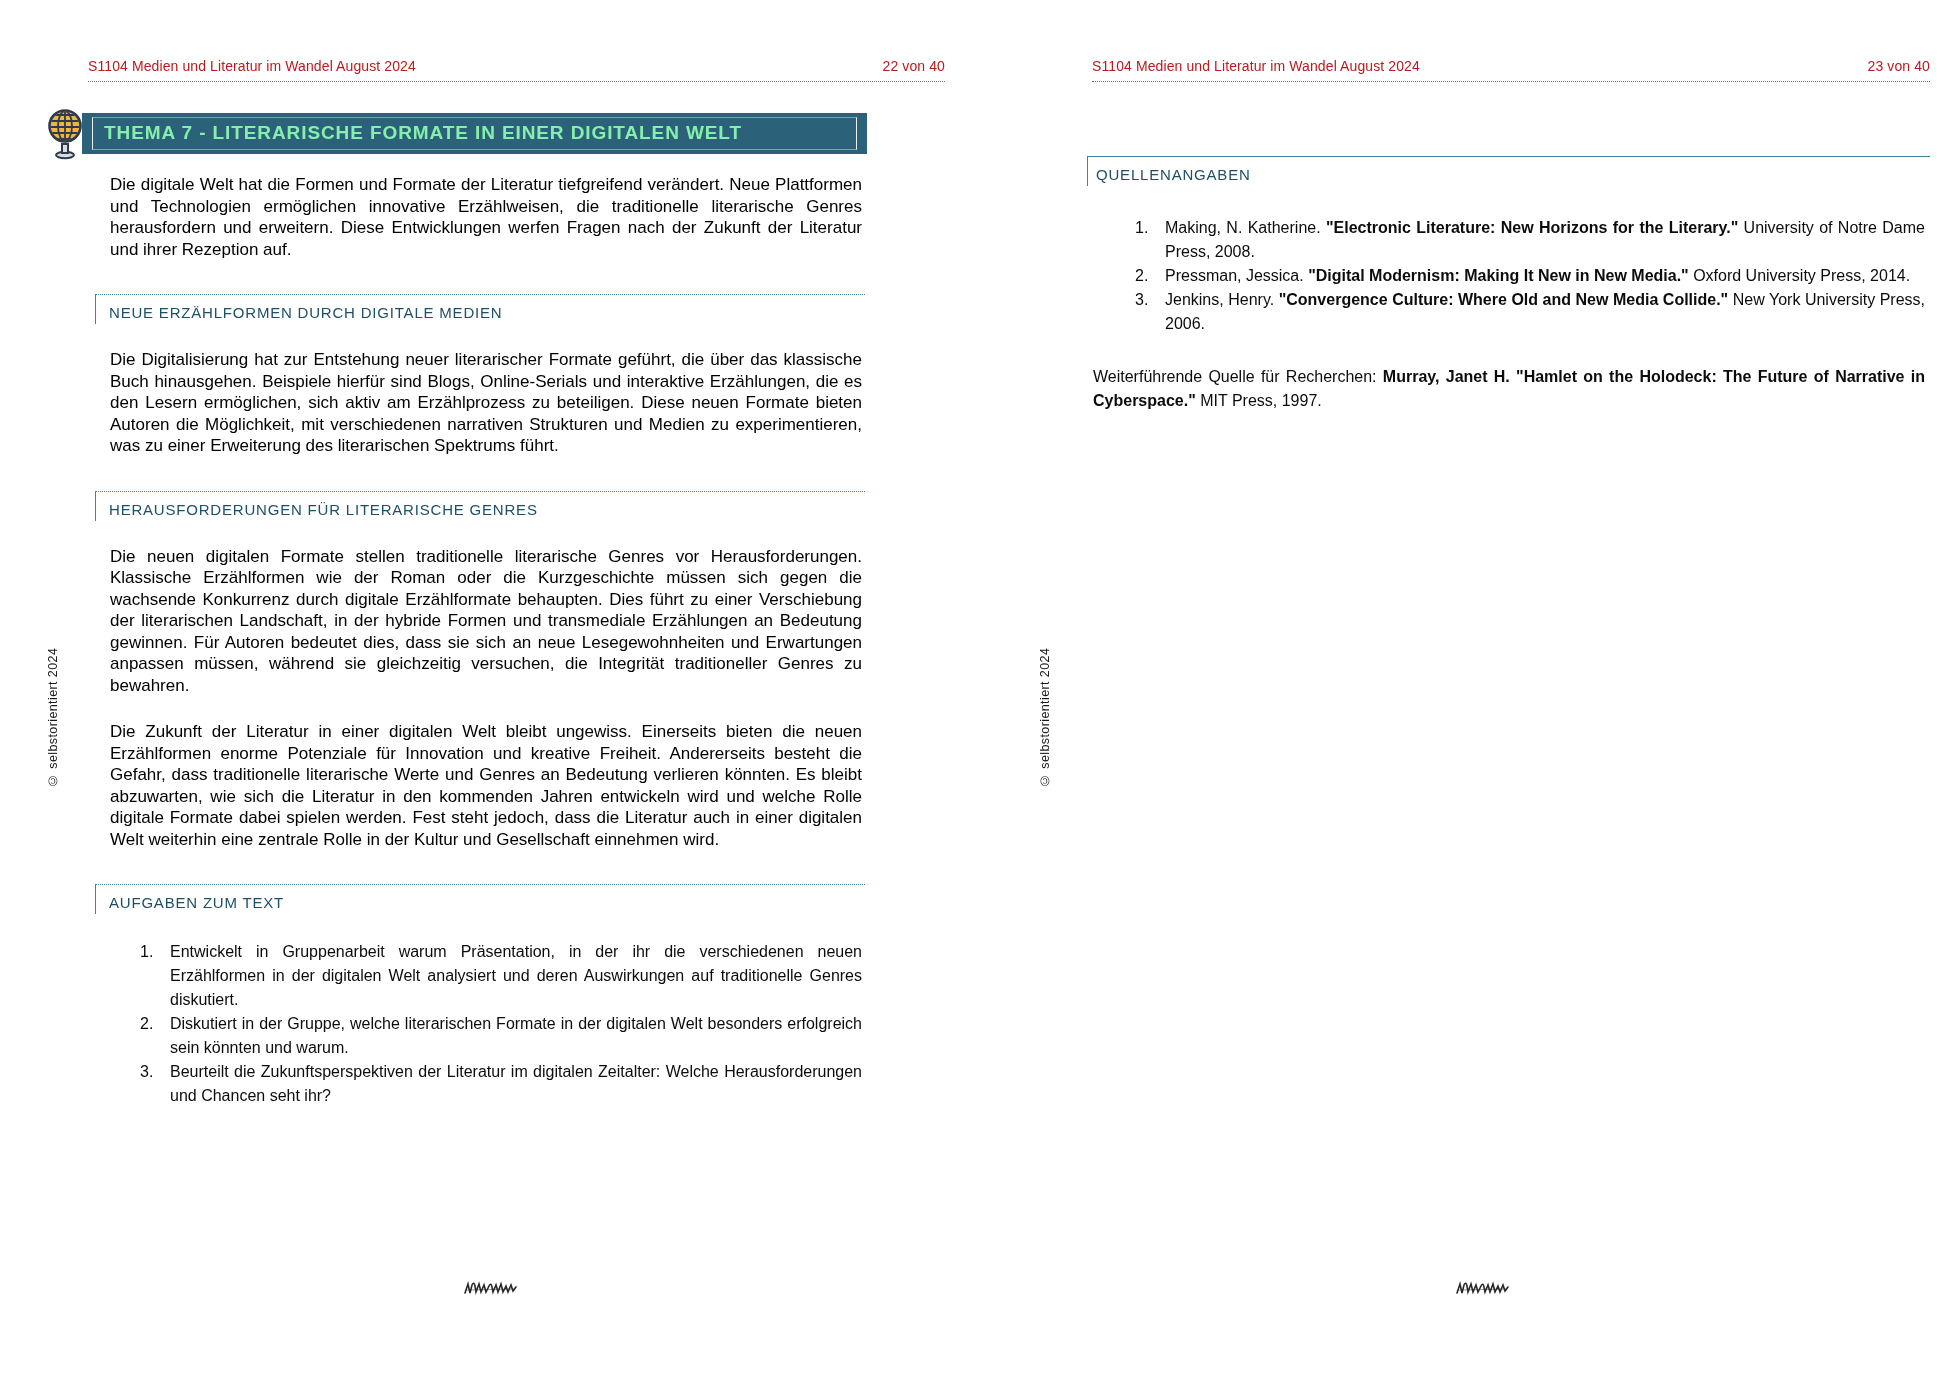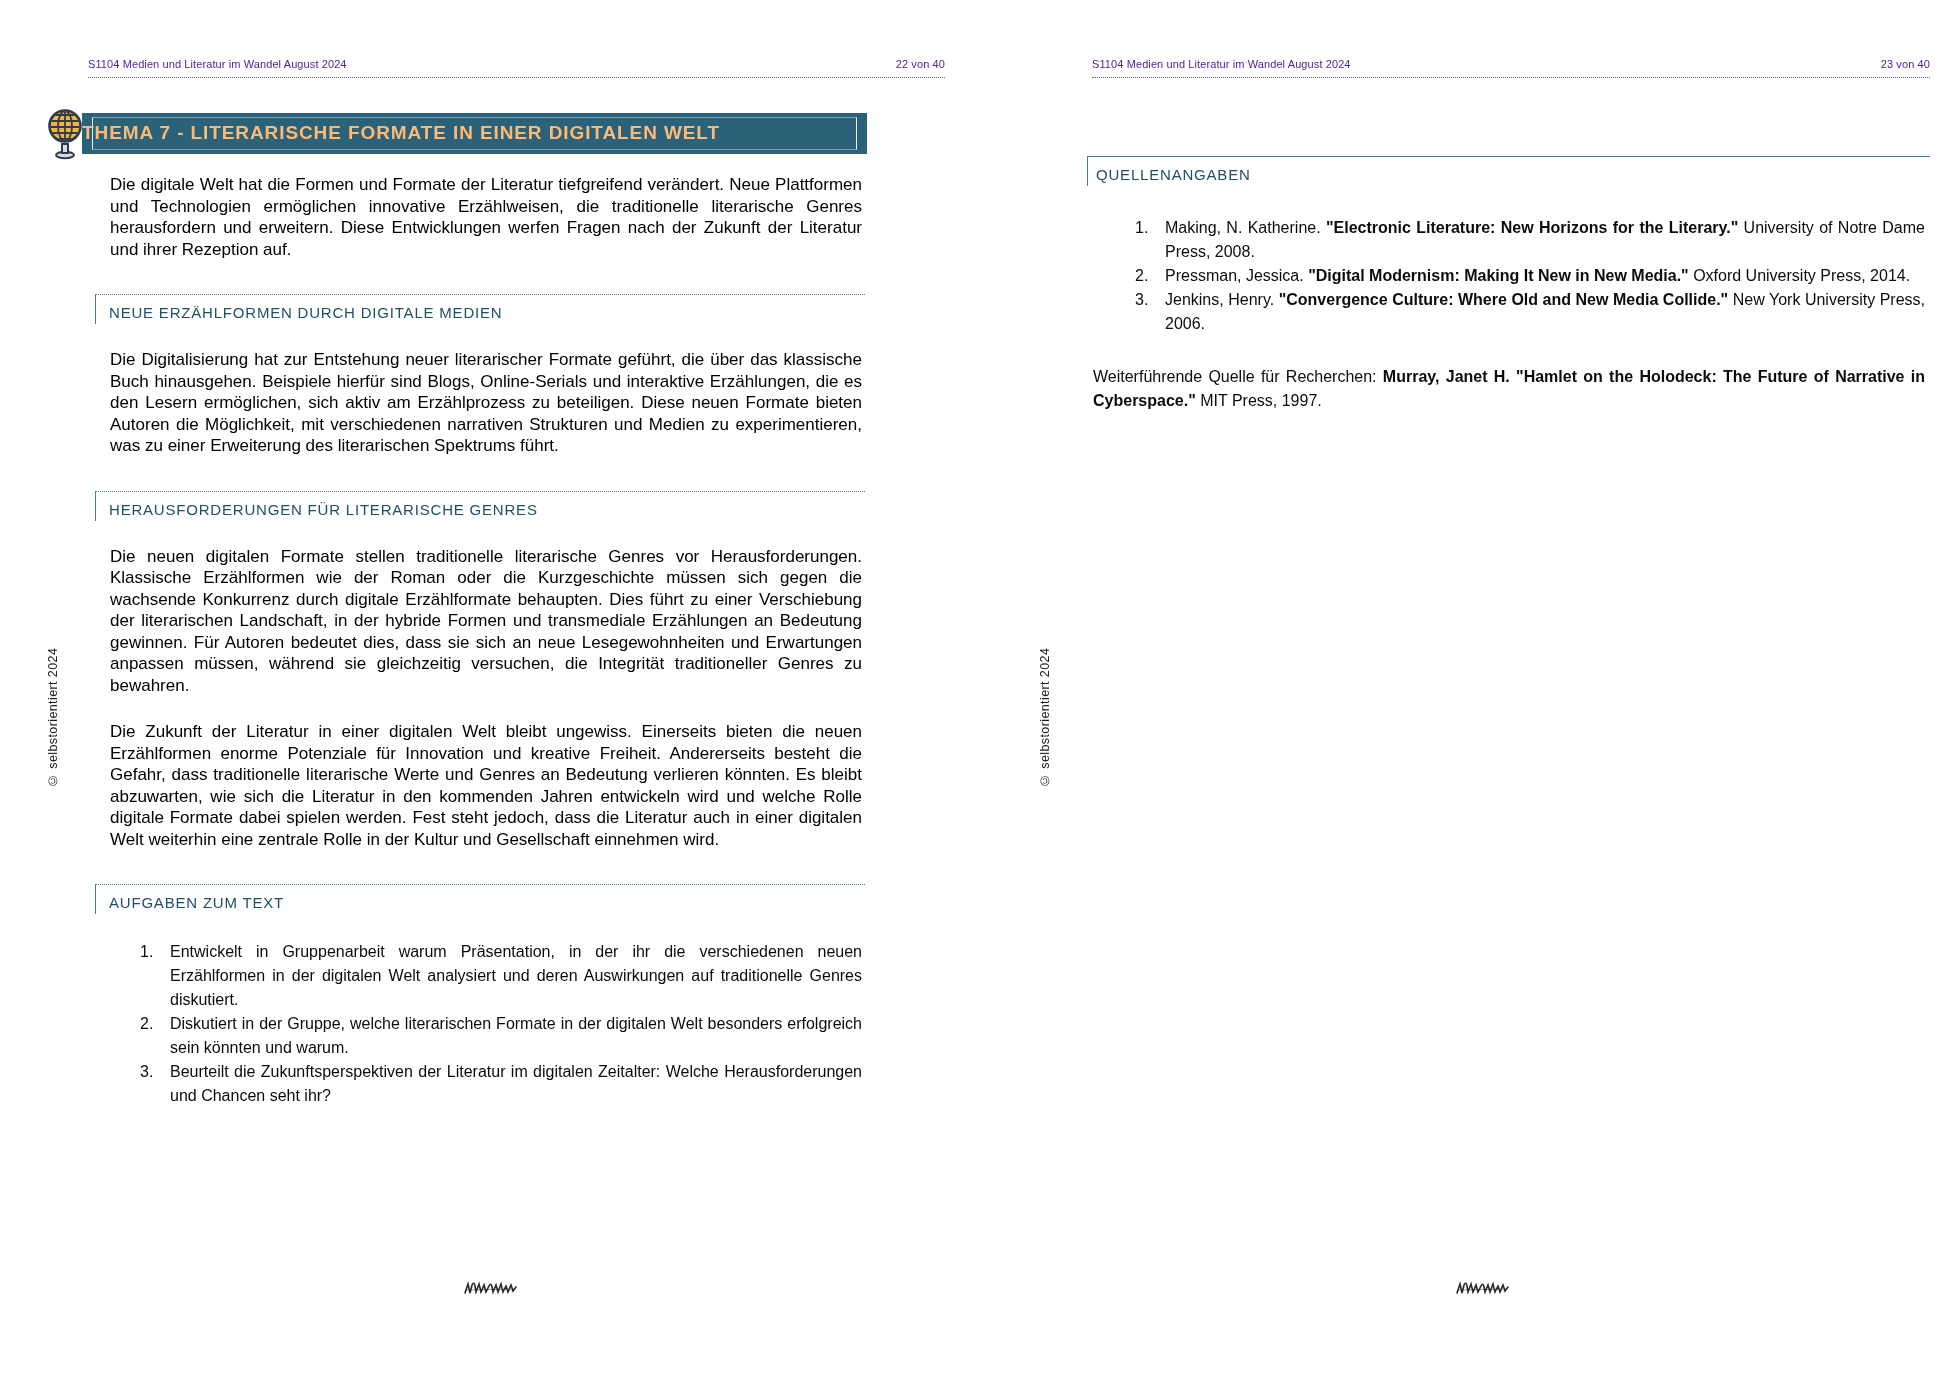--- a/index.html
+++ b/index.html
@@ -8,43 +8,43 @@
     font-family:"Liberation Sans",sans-serif;color:#111;
     -webkit-font-smoothing:antialiased;
   }
   .page{position:absolute;top:0;height:1382px;background:#fff;}
   #page-left{left:0;width:976px;}
   #page-right{left:976px;width:977px;}
 
   
   .running-header{
     position:absolute;top:58px;display:flex;justify-content:space-between;
-    align-items:flex-end;font-size:11px;letter-spacing:.1px;color:#4c1d95;
+    align-items:flex-end;font-size:14px;letter-spacing:.1px;color:#b91c1c;
     border-bottom:1.5px dotted #6b6b6b;padding-bottom:7px;
   }
   #page-left .running-header{left:88px;width:857px;}
   #page-right .running-header{left:116px;width:838px;}
 
   
   .banner-row{position:absolute;top:106px;left:46px;width:821px;display:flex;align-items:center;}
   .globe{flex:0 0 38px;margin-right:-2px;z-index:2;}
   .title-banner{
     flex:1;height:41px;background:#2b6279;position:relative;
     display:flex;align-items:center;
   }
   .title-banner .inner{
     position:absolute;left:10px;right:10px;top:4px;bottom:4px;
     border-top:1px solid rgba(255,255,255,.4);
     border-bottom:1px solid rgba(255,255,255,.4);
     border-left:1px solid rgba(255,255,255,.9);
     border-right:1px solid rgba(255,255,255,.9);
   }
   .title-banner .txt{
-    position:relative;z-index:1;color:#fdba74;font-weight:bold;font-size:19px;
-    letter-spacing:.9px;white-space:nowrap;
+    position:relative;z-index:1;color:#86efac;font-weight:bold;font-size:19px;
+    letter-spacing:.9px;padding-left:22px;white-space:nowrap;
   }
 
   
   .col-left{position:absolute;top:160px;left:95px;width:770px;}
   .col-right{position:absolute;top:84px;left:111px;width:843px;}
 
   .section-heading{
     color:#1d4f66;font-size:15px;letter-spacing:.8px;
     padding:9px 0 3px 13px;
     border-top:1px dotted #47809c;border-left:1px solid #47809c;

